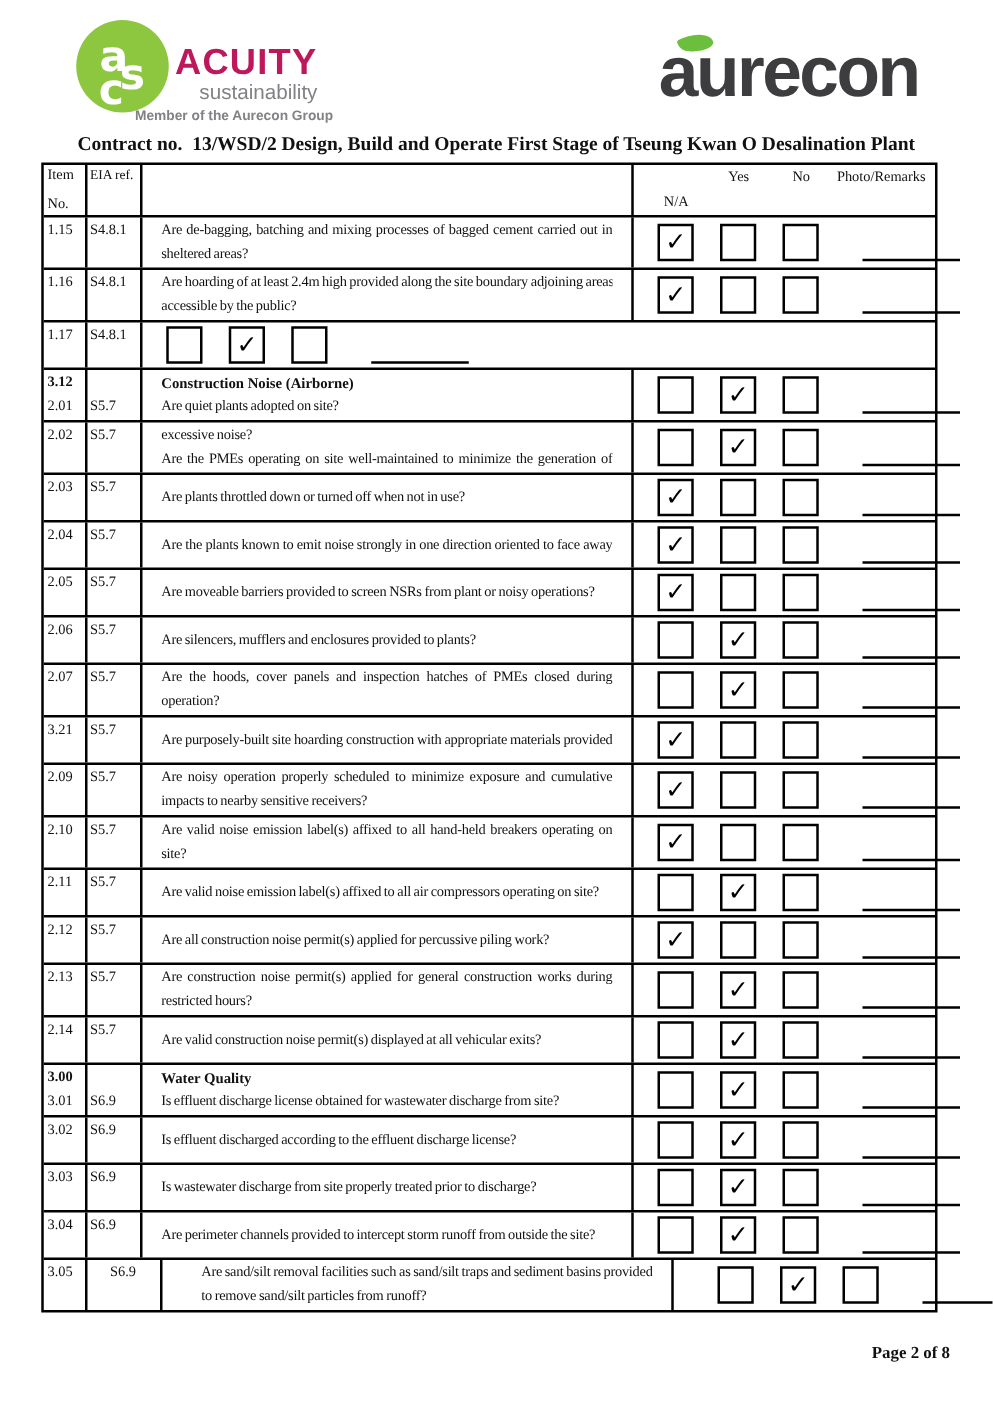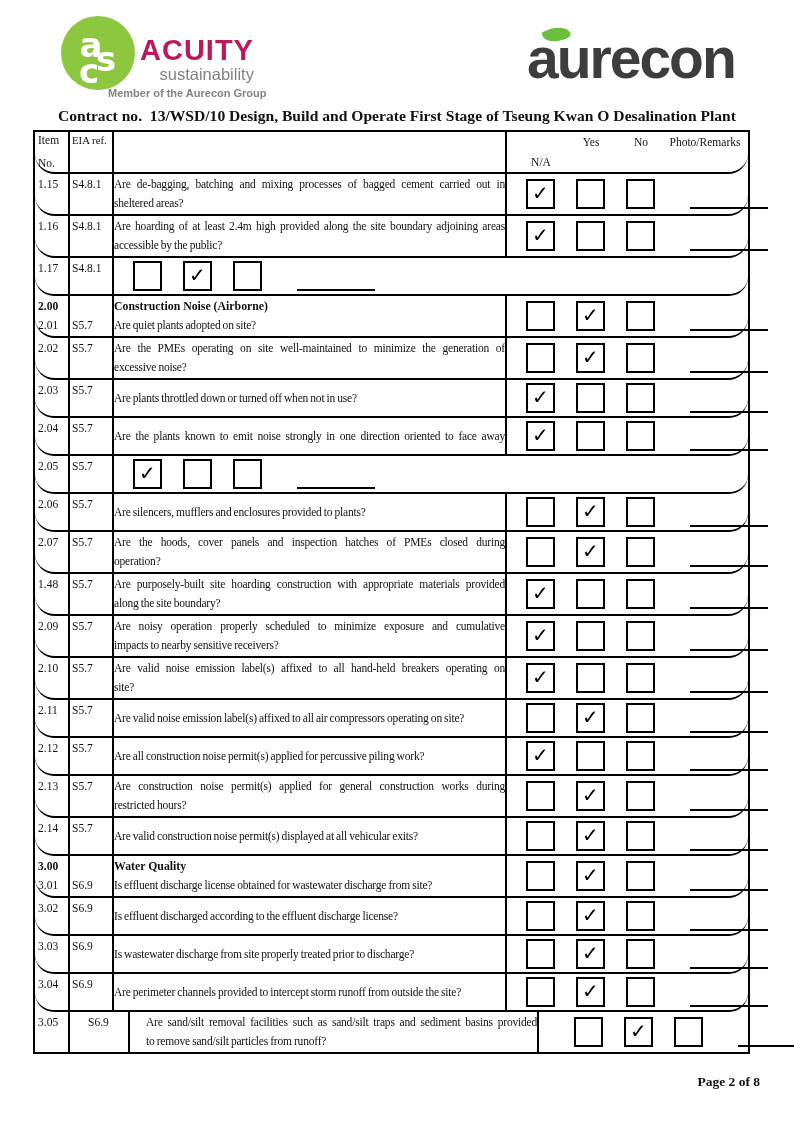--- a/index.html
+++ b/index.html
@@ -22,41 +22,41 @@
   .aurecon-text { font-size:57px; font-weight:bold; color:#3d3d3f; letter-spacing:-2px; line-height:60px; }
   .leaf { position:absolute; left:16px; top:-1px; width:27px; height:15px; background:#6cbf3c;
           border-radius:15% 100% 30% 100%; transform:rotate(-22deg); }
 
   
   .title { position:absolute; top:107px; left:0; width:100%; text-align:center;
            font-size:15.6px; font-weight:bold; white-space:pre; }
 
   
   .table { position:absolute; left:33px; top:130px; width:717px; border:2px solid #000; background:#fff; }
-  .trow { display:grid; grid-template-columns:35px 44px 393px 1fr; border-bottom:2px solid #000;border-radius:20px; }
+  .trow { display:grid; grid-template-columns:35px 44px 393px 1fr; border-bottom:2px solid #000; }
   .trow:last-child, #rows .trow:last-child { border-bottom:none;gap:16px; }
   .c { border-right:2px solid #000; min-width:0; }
   .c:last-child { border-right:none; }
 
   .thead { height:42px; }
   .h-item { display:flex; flex-direction:column; justify-content:space-between; padding:2px 3px 3px 3px; font-size:11.5px; }
   .h-ref  { padding:2px 2px; font-size:10.8px; }
   .h-ans  { position:relative; font-size:11.5px; }
   .h-ans span { position:absolute; top:4px; text-align:center; white-space:nowrap; }
   .hl-na  { left:19px;  width:30px;margin-top:20px; }
   .hl-yes { left:69px;  width:30px; }
   .hl-no  { left:119px; width:30px;font-family:Liberation Serif, serif; }
   .hl-rem { left:148px; width:100px; }
 
   .drow { min-height:38px; }
   .r-item { padding:1px 2px 0 3px; font-size:11.5px; line-height:19px; }
   .sec-num { font-weight:bold; }
   .r-ref  { padding:1px 1px 0 2px; font-size:11.5px; line-height:19px; }
   .spacer { height:19px; }
-  .r-q { padding:1px 0; display:flex; flex-direction:column; justify-content:center; overflow:hidden; }
+  .r-q { padding:1px 15px; display:flex; flex-direction:column; justify-content:center; overflow:hidden; }
   .sec-title { font-weight:bold; font-size:11.8px; line-height:19px; white-space:nowrap; }
   .qline { font-size:11.5px; line-height:19px; letter-spacing:-0.2px; word-spacing:-0.5px;
            white-space:nowrap; overflow:hidden; }
   .qline.jl { text-align:justify; text-align-last:justify; }
 
   .r-ans { display:flex; align-items:center; padding-left:19px; }
   .cb { width:29px; height:30px; border:2px solid #000; margin-right:21px; flex:none;
         display:flex; align-items:center; justify-content:center; background:#fff; }
   .tick { font-size:20px; line-height:1; margin-top:-2px; font-family:"DejaVu Sans", sans-serif; color:#000; }
   .rline { height:30px; border-bottom:2px solid #000; width:78px; margin-left:14px; flex:none; align-self:center; }
@@ -79,21 +79,21 @@
     <div class="acuity-tag">sustainability</div>
   </div>
   <div class="acuity-member">Member of the Aurecon Group</div>
 </div>
 
 <div class="aurecon">
   <span class="leaf"></span>
   <div class="aurecon-text">aurecon</div>
 </div>
 
-<div class="title">Contract no.  13/WSD/10 Design, Build and Operate First Stage of Tseung Kwan O Desalination Plant</div>
+<div class="title">Contract no.  13/WSD/2 Design, Build and Operate First Stage of Tseung Kwan O Desalination Plant</div>
 
 <div class="table">
   <div class="trow thead">
     <div class="c h-item">
       <span>Item</span>
       <span>No.</span>
     </div>
     <div class="c h-ref">
       <span>EIA ref.</span>
     </div>
@@ -157,21 +157,21 @@
           <span class="cb"></span>
           <span class="cb">
             <span class="tick">✓</span>
           </span>
           <span class="cb"></span>
           <span class="rline"></span>
         </div>
       </div>
       <div class="trow drow">
         <div class="c r-item">
-          <div class="sec-num">2.00</div>
+          <div class="sec-num">3.12</div>
           <div>2.01</div>
         </div>
         <div class="c r-ref">
           <div class="spacer"></div>
           <div>S5.7</div>
         </div>
         <div class="c r-q">
           <div class="sec-title">Construction Noise (Airborne)</div>
           <div class="qline">Are quiet plants adopted on site?</div>
         </div>
@@ -185,22 +185,22 @@
         </div>
       </div>
       <div class="trow drow">
         <div class="c r-item">
           <div>2.02</div>
         </div>
         <div class="c r-ref">
           <div>S5.7</div>
         </div>
         <div class="c r-q">
+          <div class="qline">excessive noise?</div>
           <div class="qline jl">Are the PMEs operating on site well-maintained to minimize the generation of</div>
-          <div class="qline">excessive noise?</div>
         </div>
         <div class="c r-ans">
           <span class="cb"></span>
           <span class="cb">
             <span class="tick">✓</span>
           </span>
           <span class="cb"></span>
           <span class="rline"></span>
         </div>
       </div>
@@ -241,20 +241,23 @@
           <span class="cb"></span>
           <span class="rline"></span>
         </div>
       </div>
       <div class="trow drow">
         <div class="c r-item">
           <div>2.05</div>
         </div>
         <div class="c r-ref">
           <div>S5.7</div>
+        </div>
+        <div class="c r-q">
+          <div class="qline">Are moveable barriers provided to screen NSRs from plant or noisy operations?</div>
         </div>
         <div class="c r-ans">
           <span class="cb">
             <span class="tick">✓</span>
           </span>
           <span class="cb"></span>
           <span class="cb"></span>
           <span class="rline"></span>
         </div>
       </div>
@@ -292,28 +295,27 @@
           <span class="cb"></span>
           <span class="cb">
             <span class="tick">✓</span>
           </span>
           <span class="cb"></span>
           <span class="rline"></span>
         </div>
       </div>
       <div class="trow drow">
         <div class="c r-item">
-          <div>1.48</div>
+          <div>3.21</div>
         </div>
         <div class="c r-ref">
           <div>S5.7</div>
         </div>
         <div class="c r-q">
           <div class="qline jl">Are purposely-built site hoarding construction with appropriate materials provided</div>
-          <div class="qline">along the site boundary?</div>
         </div>
         <div class="c r-ans">
           <span class="cb">
             <span class="tick">✓</span>
           </span>
           <span class="cb"></span>
           <span class="cb"></span>
           <span class="rline"></span>
         </div>
       </div>

